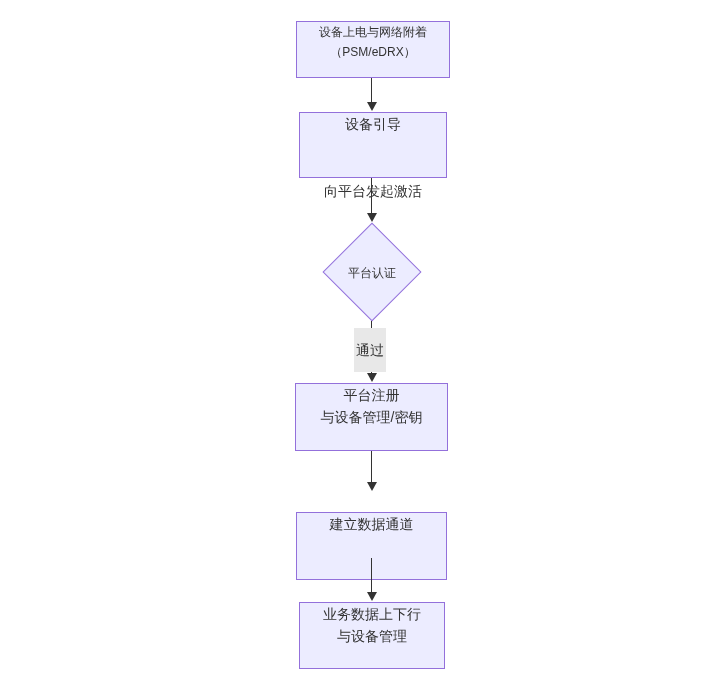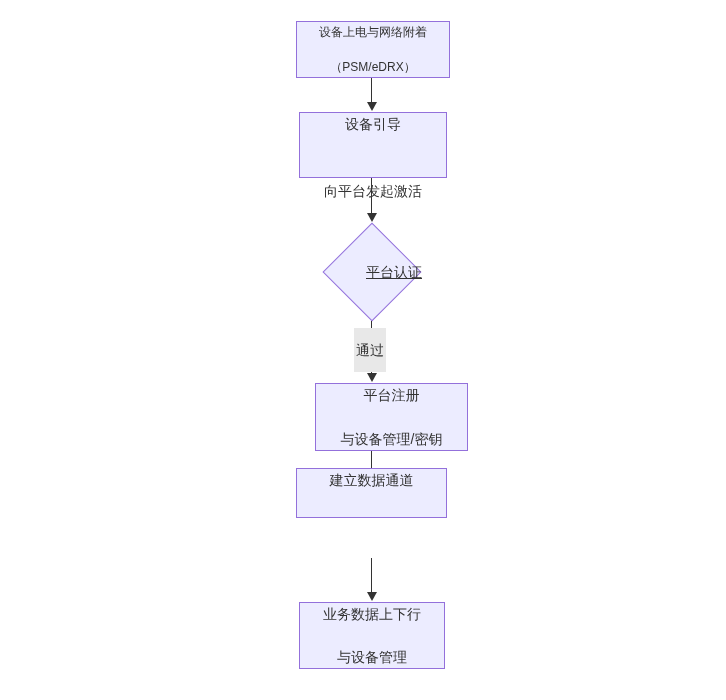--- a/index.html
+++ b/index.html
@@ -23,51 +23,50 @@
   }
 
   .node {
     position: absolute;
     background: var(--node-fill);
     border: 1px solid var(--node-border);
     color: var(--text);
     display: flex;
     flex-direction: column;
     align-items: center;
-    justify-content: space-between;
+    justify-content: flex-start;
     text-align: center;
     font-size: 14px;
     line-height: 22px;
   }
   .node .line { display: block; white-space: nowrap; }
 
   
   .n0 { left: 296px; top: 21px;  width: 154px; height: 57px; font-size: 12px; line-height: 20px; }
   .n1 { left: 299px; top: 112px; width: 148px; height: 66px; gap: 45px; }
-  .n3 { left: 295px; top: 383px; width: 153px; height: 68px; margin-left: 20px; }
-  .n4 { left: 296px; top: 468px; width: 151px; height: 50px; }
+  .n3 { left: 295px; top: 383px; width: 153px; height: 68px; }
+  .n4 { left: 296px; top: 512px; width: 151px; height: 68px; }
   .n5 { left: 299px; top: 602px; width: 146px; height: 67px; }
 
   
   .diamond-shape {
     position: absolute;
     left: 337px; top: 237px;
     width: 70px; height: 70px;
     background: var(--node-fill);
     border: 1px solid var(--node-border);
     transform: rotate(45deg);
   }
   .diamond-label {
     position: absolute;
     left: 322px; top: 259px;
     width: 100px; height: 28px;
-    display: flex; align-items: center; justify-content: flex-end;
+    display: flex; align-items: center; justify-content: center;
     color: var(--text);
-    font-size: 14px;
-    text-decoration: underline;
+    font-size: 12px;
   }
 
   .edge-line {
     position: absolute;
     left: 371px;
     width: 1px;
     background: var(--arrow);
   }
   .e0 { top: 78px;  height: 27px; }
   .e1 { top: 178px; height: 38px; }

